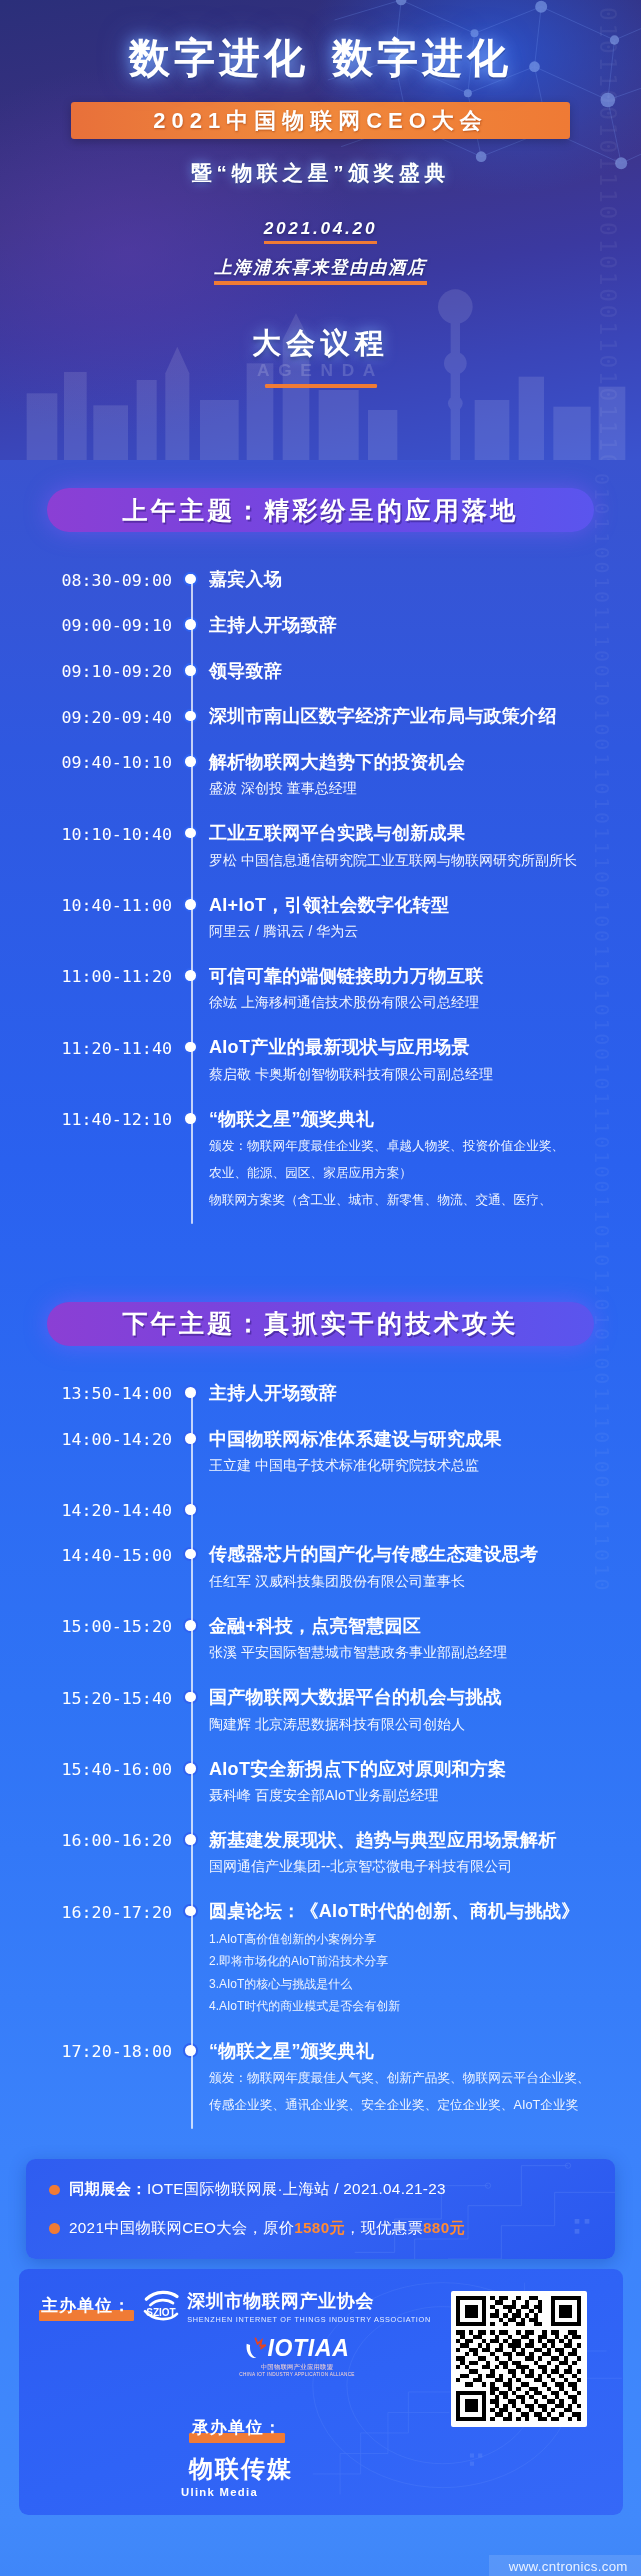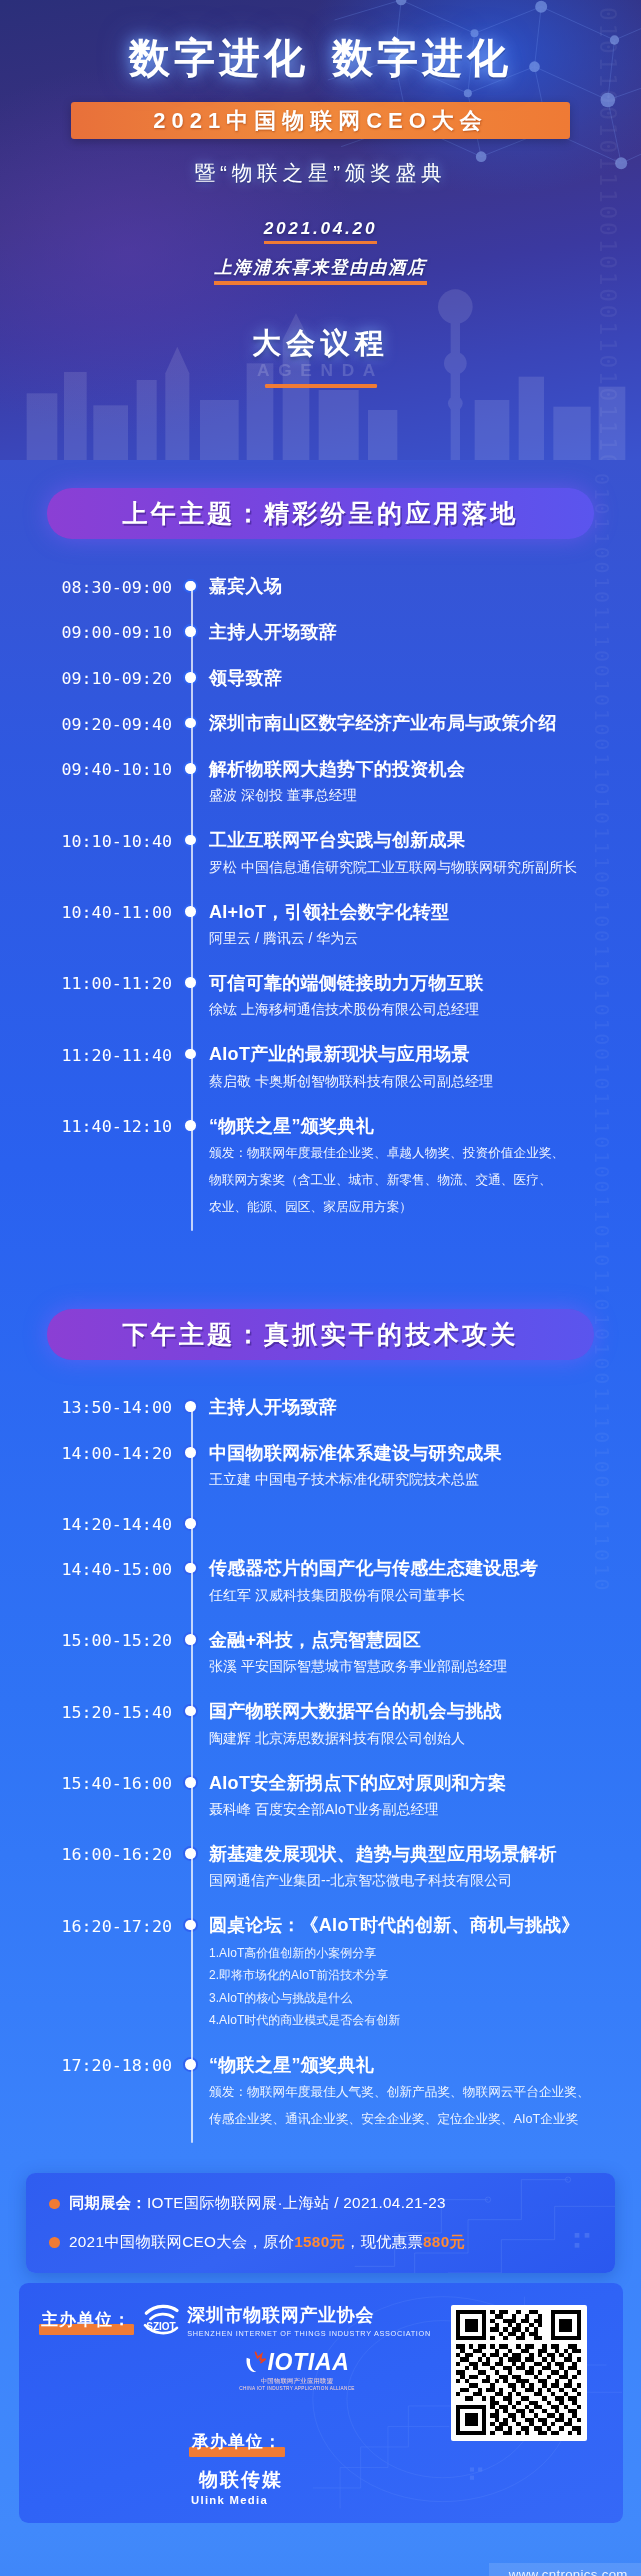--- a/index.html
+++ b/index.html
@@ -51,21 +51,21 @@
     margin: 16px auto 0; width: 499px; height: 37px;
     background: linear-gradient(90deg, #e8703a 0%, #f0893c 45%, #ef7a35 100%);
     border-radius: 3.3px;
     display: flex; align-items: center; justify-content: center;
     font-size: 22px; font-weight: 800; letter-spacing: 6px;
     text-shadow: 0.7px 1.3px 2px rgba(140,50,10,.55);
     box-shadow: 0 2.7px 9.3px rgba(0,0,0,.22);
   }
 
   .sub-title {
-    margin-top: 20px; font-size: 20.7px; font-weight: 400; letter-spacing: 4.7px;
+    margin-top: 20px; font-size: 20.7px; font-weight: 700; letter-spacing: 4.7px;
     text-shadow: 0 0 10.7px rgba(120,170,255,.8), 0 1.3px 2.7px rgba(15,25,80,.7);
   }
 
   .date-line {
     margin-top: 31px; display: inline-block;
     font-size: 17.3px; font-weight: 800; font-style: italic; letter-spacing: 2.7px;
     padding-bottom: 2px;
     border-bottom: 3.3px solid #f07b35;
     text-shadow: 0 1.3px 3.3px rgba(10,20,70,.6);
   }
@@ -103,21 +103,21 @@
     position: absolute; inset: 0;
     font-family: "DejaVu Sans Mono", monospace;
     font-size: 20px; line-height: 24px; letter-spacing: 2.7px;
     color: rgba(255,255,255,.05);
     writing-mode: vertical-rl; white-space: pre;
     padding: 13.3px 27px; word-break: break-all; pointer-events: none;
   }
   .agenda-body > *:not(.body-binary) { position: relative; z-index: 3; }
 
   .session-pill {
-    margin: 0 auto 13.3px; width: 547px; height: 51px;
+    margin: 0 auto 13.3px; width: 547px; height: 44px;
     border-radius: 25px;
     background: linear-gradient(90deg, #8b3fd4 0%, #7b43dc 30%, #6a4ae6 62%, #5a55ee 100%);
     box-shadow: 0 0 23px rgba(150,90,255,.45);
     display: flex; align-items: center; justify-content: center;
   }
   .session-pill span {
     font-size: 25px; font-weight: 800; letter-spacing: 3.3px;
     text-shadow: 1.3px 2px 0 rgba(40,20,110,.45);
   }
 
@@ -191,21 +191,21 @@
   .sziot-mark { width: 40px; height: 39px; flex: 0 0 40px; position: relative; }
   .sziot-txt .cn { font-size: 18px; font-weight: 800; letter-spacing: 0.7px; }
   .sziot-txt .en { font-size: 7.3px; letter-spacing: 0.7px; margin-top: 2px; color: #eaf1ff; }
 
   .logo-iotiaa { margin: 9.3px 0 0 120px; text-align: center; }
   .iotiaa-main { font-size: 23px; font-weight: 800; font-style: italic; letter-spacing: 0.7px; position: relative; display: inline-block; }
   .iotiaa-sub { font-size: 6.3px; color: #ffd9cf; margin-top: 1.3px; letter-spacing: 0.3px; }
   .iotiaa-sub2 { font-size: 4.7px; color: #ffd9cf; letter-spacing: 0.3px; }
 
   .org-role-row2 { display: flex; align-items: center; gap: 12px; margin-top: 39px; flex-direction: column; }
-  .ulink .cn { font-size: 19px; font-weight: 800; letter-spacing: 2px; margin-left: 8px; }
+  .ulink .cn { font-size: 24px; font-weight: 800; letter-spacing: 2px; margin-left: 8px; }
   .ulink .en { font-size: 11.3px; font-weight: 800; letter-spacing: 1.3px; margin-top: 1.3px; }
 
   .qr { width: 136px; height: 136px; margin: 4px auto 0; background: #fff; padding: 5.3px; border-radius: 2px; }
   .qr svg { display: block; }
   .qr-cap { margin-top: 9.3px; font-size: 14px; line-height: 1.7; letter-spacing: 1px; }
 
   
   .footer {
     position: relative;
     height: 57px;
@@ -406,22 +406,22 @@
       </div>
 
       <div class="row">
         <div class="time">11:40-12:10</div>
         <div class="dotcol">
             <span class="dot"></span>
           </div>
         <div class="content">
           <div class="topic">“物联之星”颁奖典礼</div>
           <div class="note">颁发：物联网年度最佳企业奖、卓越人物奖、投资价值企业奖、</div>
+          <div class="note">农业、能源、园区、家居应用方案）</div>
           <div class="note">物联网方案奖（含工业、城市、新零售、物流、交通、医疗、</div>
-          <div class="note">农业、能源、园区、家居应用方案）</div>
         </div>
       </div>
     </div>
 
     <div class="afternoon-gap"></div>
 
     <div class="session-pill">
       <span>下午主题：真抓实干的技术攻关</span>
     </div>
 

